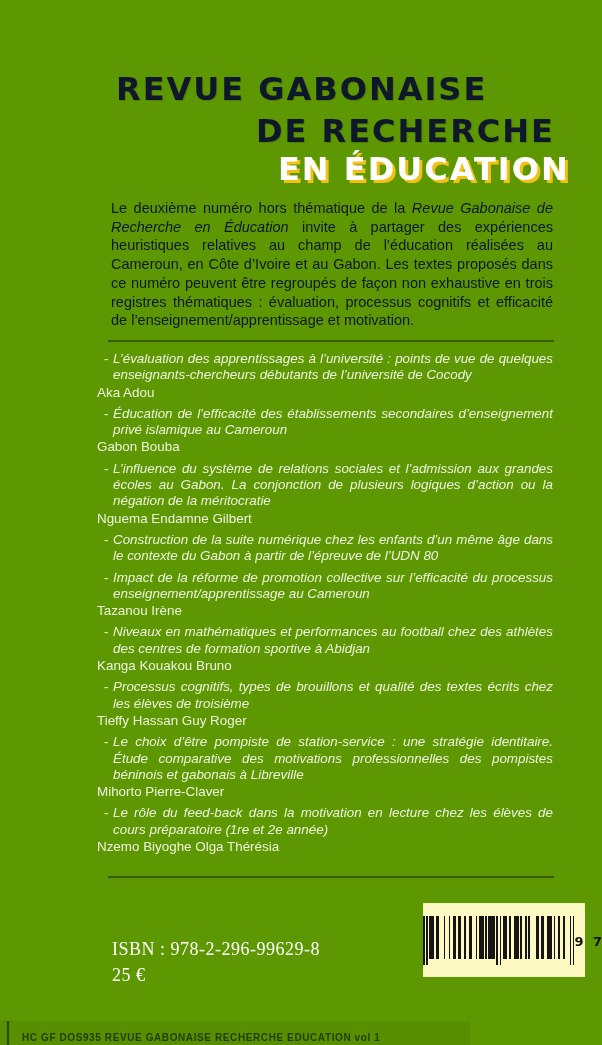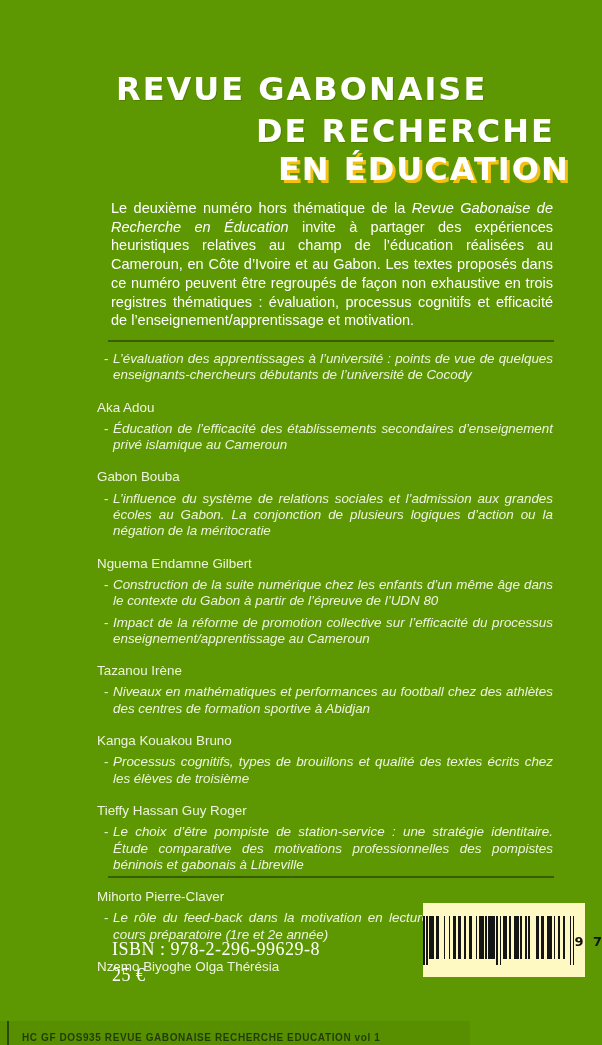--- a/index.html
+++ b/index.html
@@ -5,46 +5,46 @@
   html,body{margin:0;padding:0;}
   body{
     width:602px;height:1045px;position:relative;overflow:hidden;
     background:#5d9802;
     font-family:"Liberation Sans",sans-serif;
   }
   .title-line{
     position:absolute;
     font-family:"DejaVu Sans",sans-serif;
     font-weight:900;font-size:32px;letter-spacing:2px;
-    color:#ffffff;white-space:nowrap;
+    color:#0f172a;white-space:nowrap;
     text-shadow:1px 1px 0 rgba(60,80,0,0.35);
   }
   #t1{top:70px;left:116px;}
   #t2{top:112px;left:256px;}
   #t3{top:150px;left:278px;color:#ffffff;text-shadow:3px 3px 0 #f3c115;}
   .intro{
     position:absolute;top:199px;left:111px;width:442px;margin:0;
-    color:#ffffff;font-size:14.5px;line-height:18.7px;
+    color:#0f172a;font-size:14.5px;line-height:18.7px;
     text-align:justify;
   }
   .intro em{font-style:italic;}
   .rule{
     position:absolute;left:108px;width:446px;height:0;margin:0;border:none;
     border-top:2px solid rgba(25,45,5,0.55);
   }
   #rule-top{top:340px;}
   #rule-bottom{top:876px;}
   .articles{
     position:absolute;top:351px;left:97px;width:456px;margin:0;padding:0;
     list-style:none;color:#eef3de;font-size:13.4px;line-height:16.3px;
   }
   .article{margin-bottom:5px;}
   .atitle{position:relative;padding-left:16px;text-align:justify;font-style:italic;}
   .dash{position:absolute;left:7px;top:0;font-style:normal;}
-  .author{margin-top:16px;font-style:normal;}
+  .author{margin-top:1px;font-style:normal;}
   .isbn-block{
     position:absolute;left:112px;top:936px;color:#ffffff;
     font-family:Liberation Serif, serif;font-size:18px;line-height:26px;
     letter-spacing:0.5px;
   }
   .barcode{
     position:absolute;left:423px;top:903px;width:162px;height:74px;
     background:#fef9c3;box-sizing:border-box;padding-top:1px;
     display:flex;align-items:center;
   }

